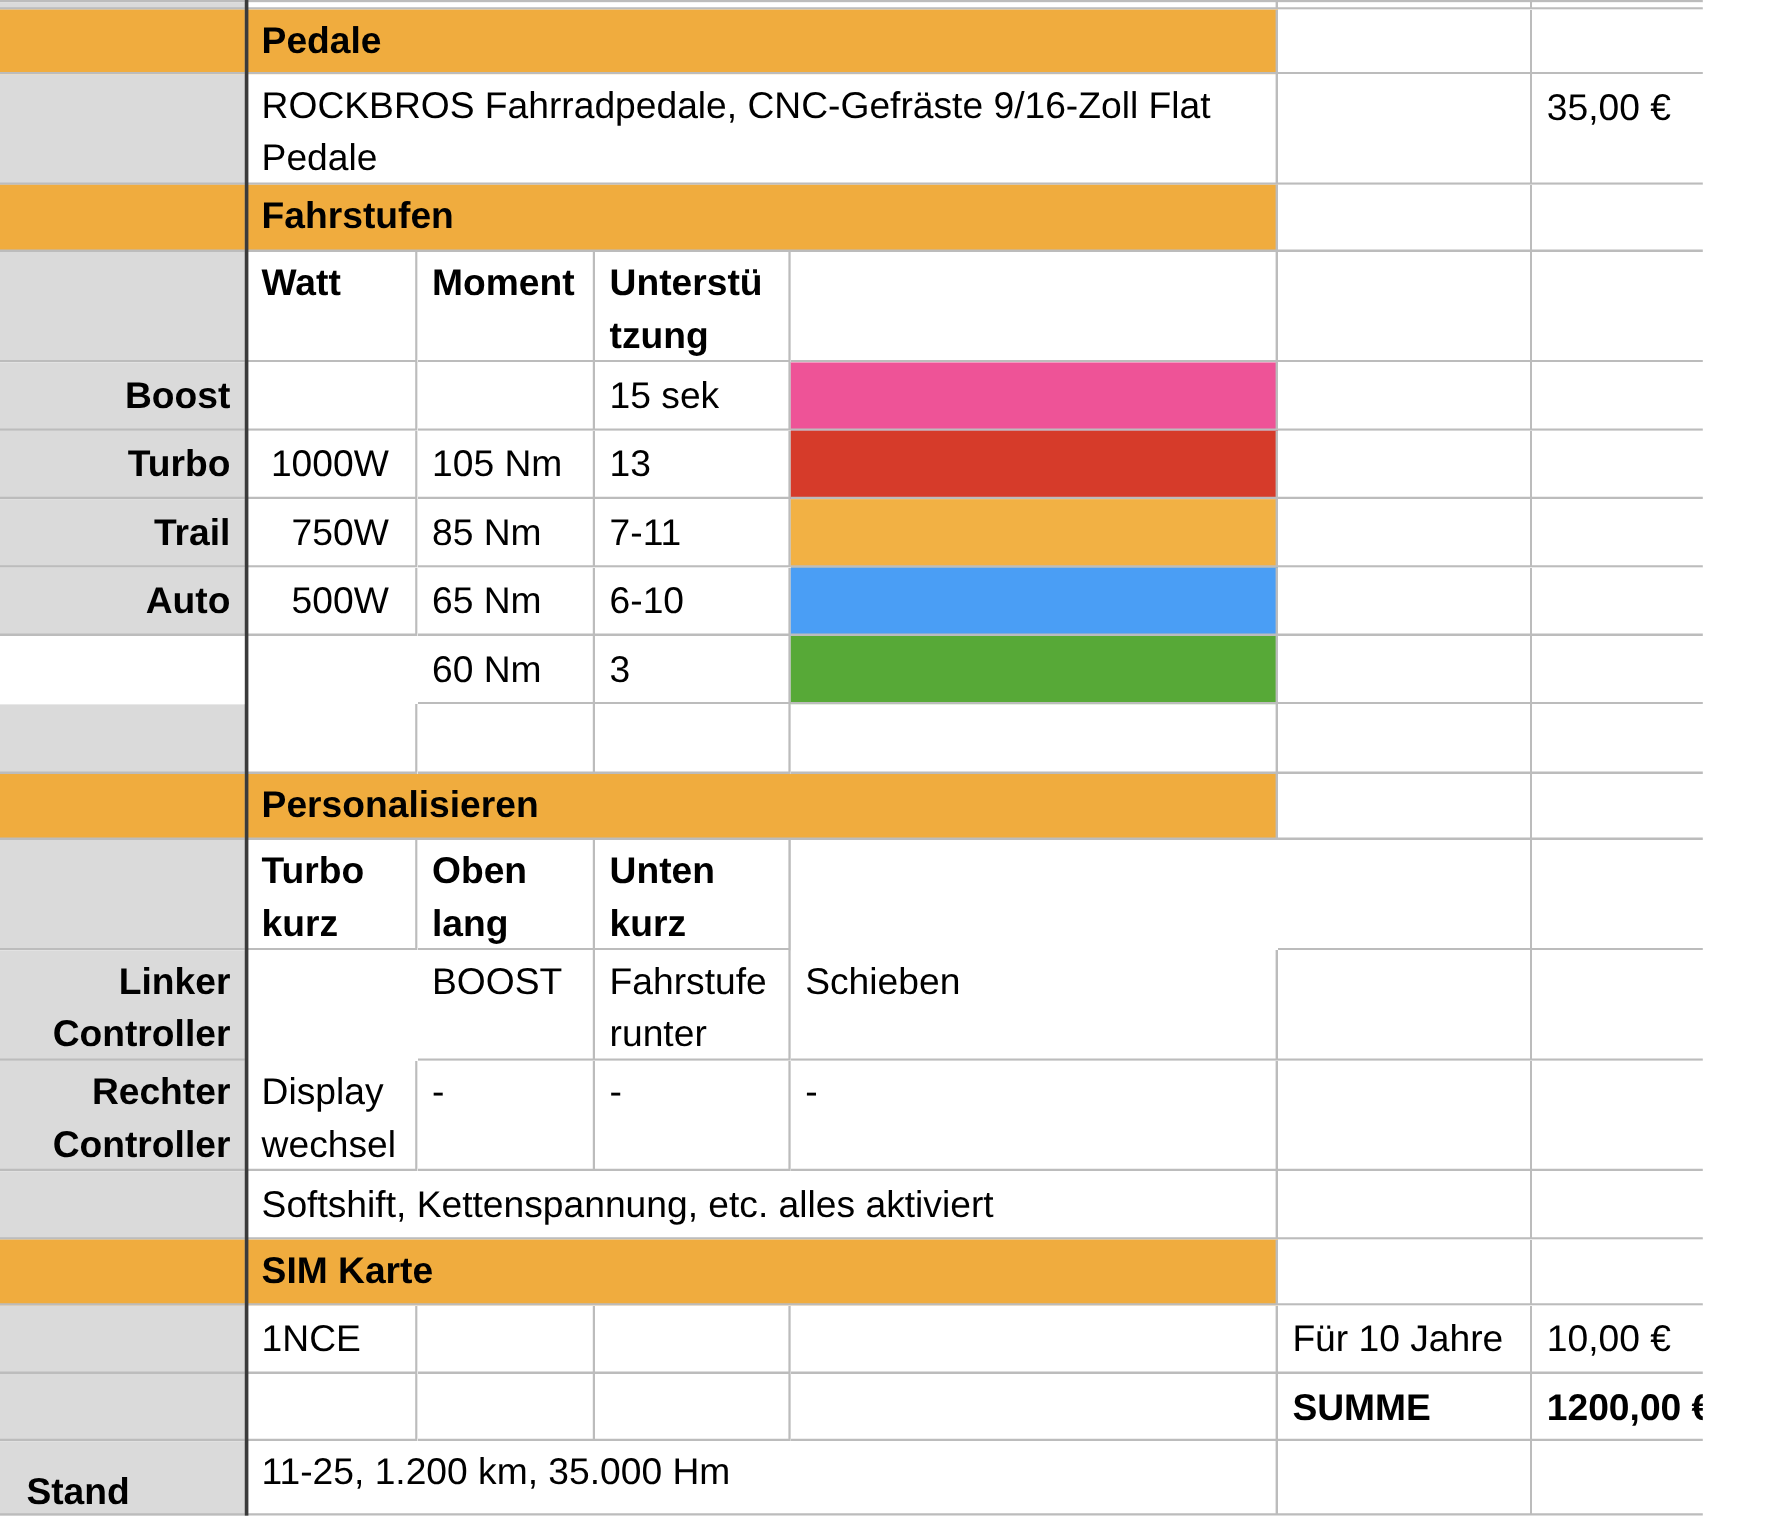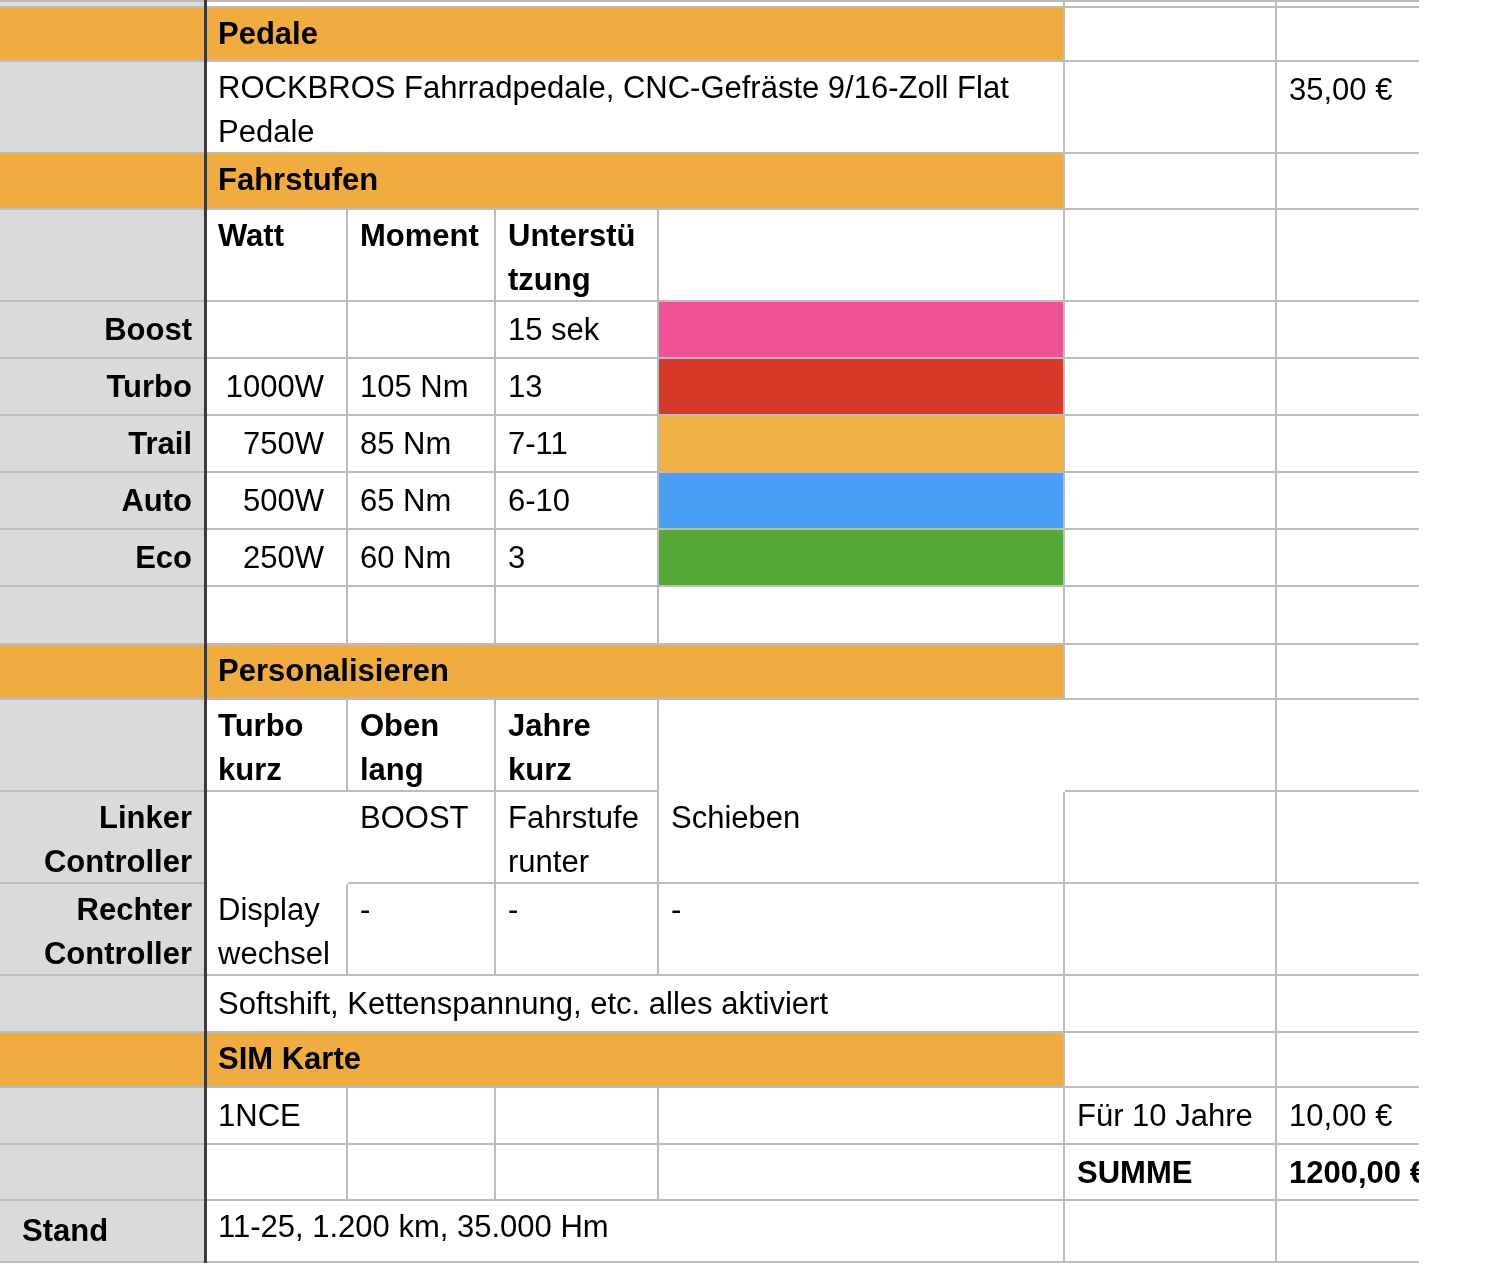--- a/index.html
+++ b/index.html
@@ -27,21 +27,21 @@
     padding:6px 10px 0 12px;
     font-size:31px;line-height:44px;color:#000;
     overflow:hidden;overflow-wrap:anywhere;
     background:#fff;
   }
   .gray{background:#dadada;}
   .orange{background:#f0ac3e;}
   .bold{font-weight:700;}
   .right{text-align:right;padding-right:24px;}
   .label{background:#dadada;font-weight:700;text-align:right;padding-right:14px;}
-  .label-left{background:#dadada;font-weight:700;text-align:left;padding-left:22px;padding-top:8px;}
+  .label-left{background:#dadada;font-weight:700;text-align:left;padding-left:22px;padding-top:20px;}
   .tall{padding-top:4px;}
   .tight{padding-right:18px;}
   .band-title{font-weight:700;padding-top:4px;}
   
   .c1{grid-column:1}.c2{grid-column:2}.c3{grid-column:3}.c4{grid-column:4}
   .c5{grid-column:5}.c6{grid-column:6}.c7{grid-column:7}
   .s25{grid-column:2/6}
   
   .r1{grid-row:1}.r2{grid-row:2}.r3{grid-row:3}.r4{grid-row:4}.r5{grid-row:5}
   .r6{grid-row:6}.r7{grid-row:7}.r8{grid-row:8}.r9{grid-row:9}.r10{grid-row:10}
@@ -114,22 +114,20 @@
     <div class="cell r8 c7"></div>
 
     <div class="cell label r9 c1">Auto</div>
     <div class="cell right r9 c2">500W</div>
     <div class="cell r9 c3">65 Nm</div>
     <div class="cell r9 c4">6-10</div>
     <div class="cell r9 c5" style="background: rgb(74, 158, 245);"></div>
     <div class="cell r9 c6"></div>
     <div class="cell r9 c7"></div>
 
-    <div class="cell label r10 c1">Eco</div>
-    <div class="cell right r10 c2">250W</div>
     <div class="cell r10 c3">60 Nm</div>
     <div class="cell r10 c4">3</div>
     <div class="cell r10 c5" style="background: rgb(87, 169, 55);"></div>
     <div class="cell r10 c6"></div>
     <div class="cell r10 c7"></div>
 
     <div class="cell gray r11 c1"></div>
     <div class="cell r11 c2"></div>
     <div class="cell r11 c3"></div>
     <div class="cell r11 c4"></div>
@@ -138,21 +136,21 @@
     <div class="cell r11 c7"></div>
 
     <div class="cell orange r12 c1"></div>
     <div class="cell orange band-title r12 s25">Personalisieren</div>
     <div class="cell r12 c6"></div>
     <div class="cell r12 c7"></div>
 
     <div class="cell gray r13 c1"></div>
     <div class="cell bold tall tight r13 c2">Turbo kurz</div>
     <div class="cell bold tall tight r13 c3">Oben lang</div>
-    <div class="cell bold tall tight r13 c4">Jahre kurz</div>
+    <div class="cell bold tall tight r13 c4">Unten kurz</div>
     <div class="cell r13 c6"></div>
     <div class="cell r13 c7"></div>
 
     <div class="cell label tall r14 c1">Linker Controller</div>
     <div class="cell tall tight r14 c3">BOOST</div>
     <div class="cell tall tight r14 c4">Fahrstufe runter</div>
     <div class="cell tall r14 c5">Schieben</div>
     <div class="cell r14 c6"></div>
     <div class="cell r14 c7"></div>
 

